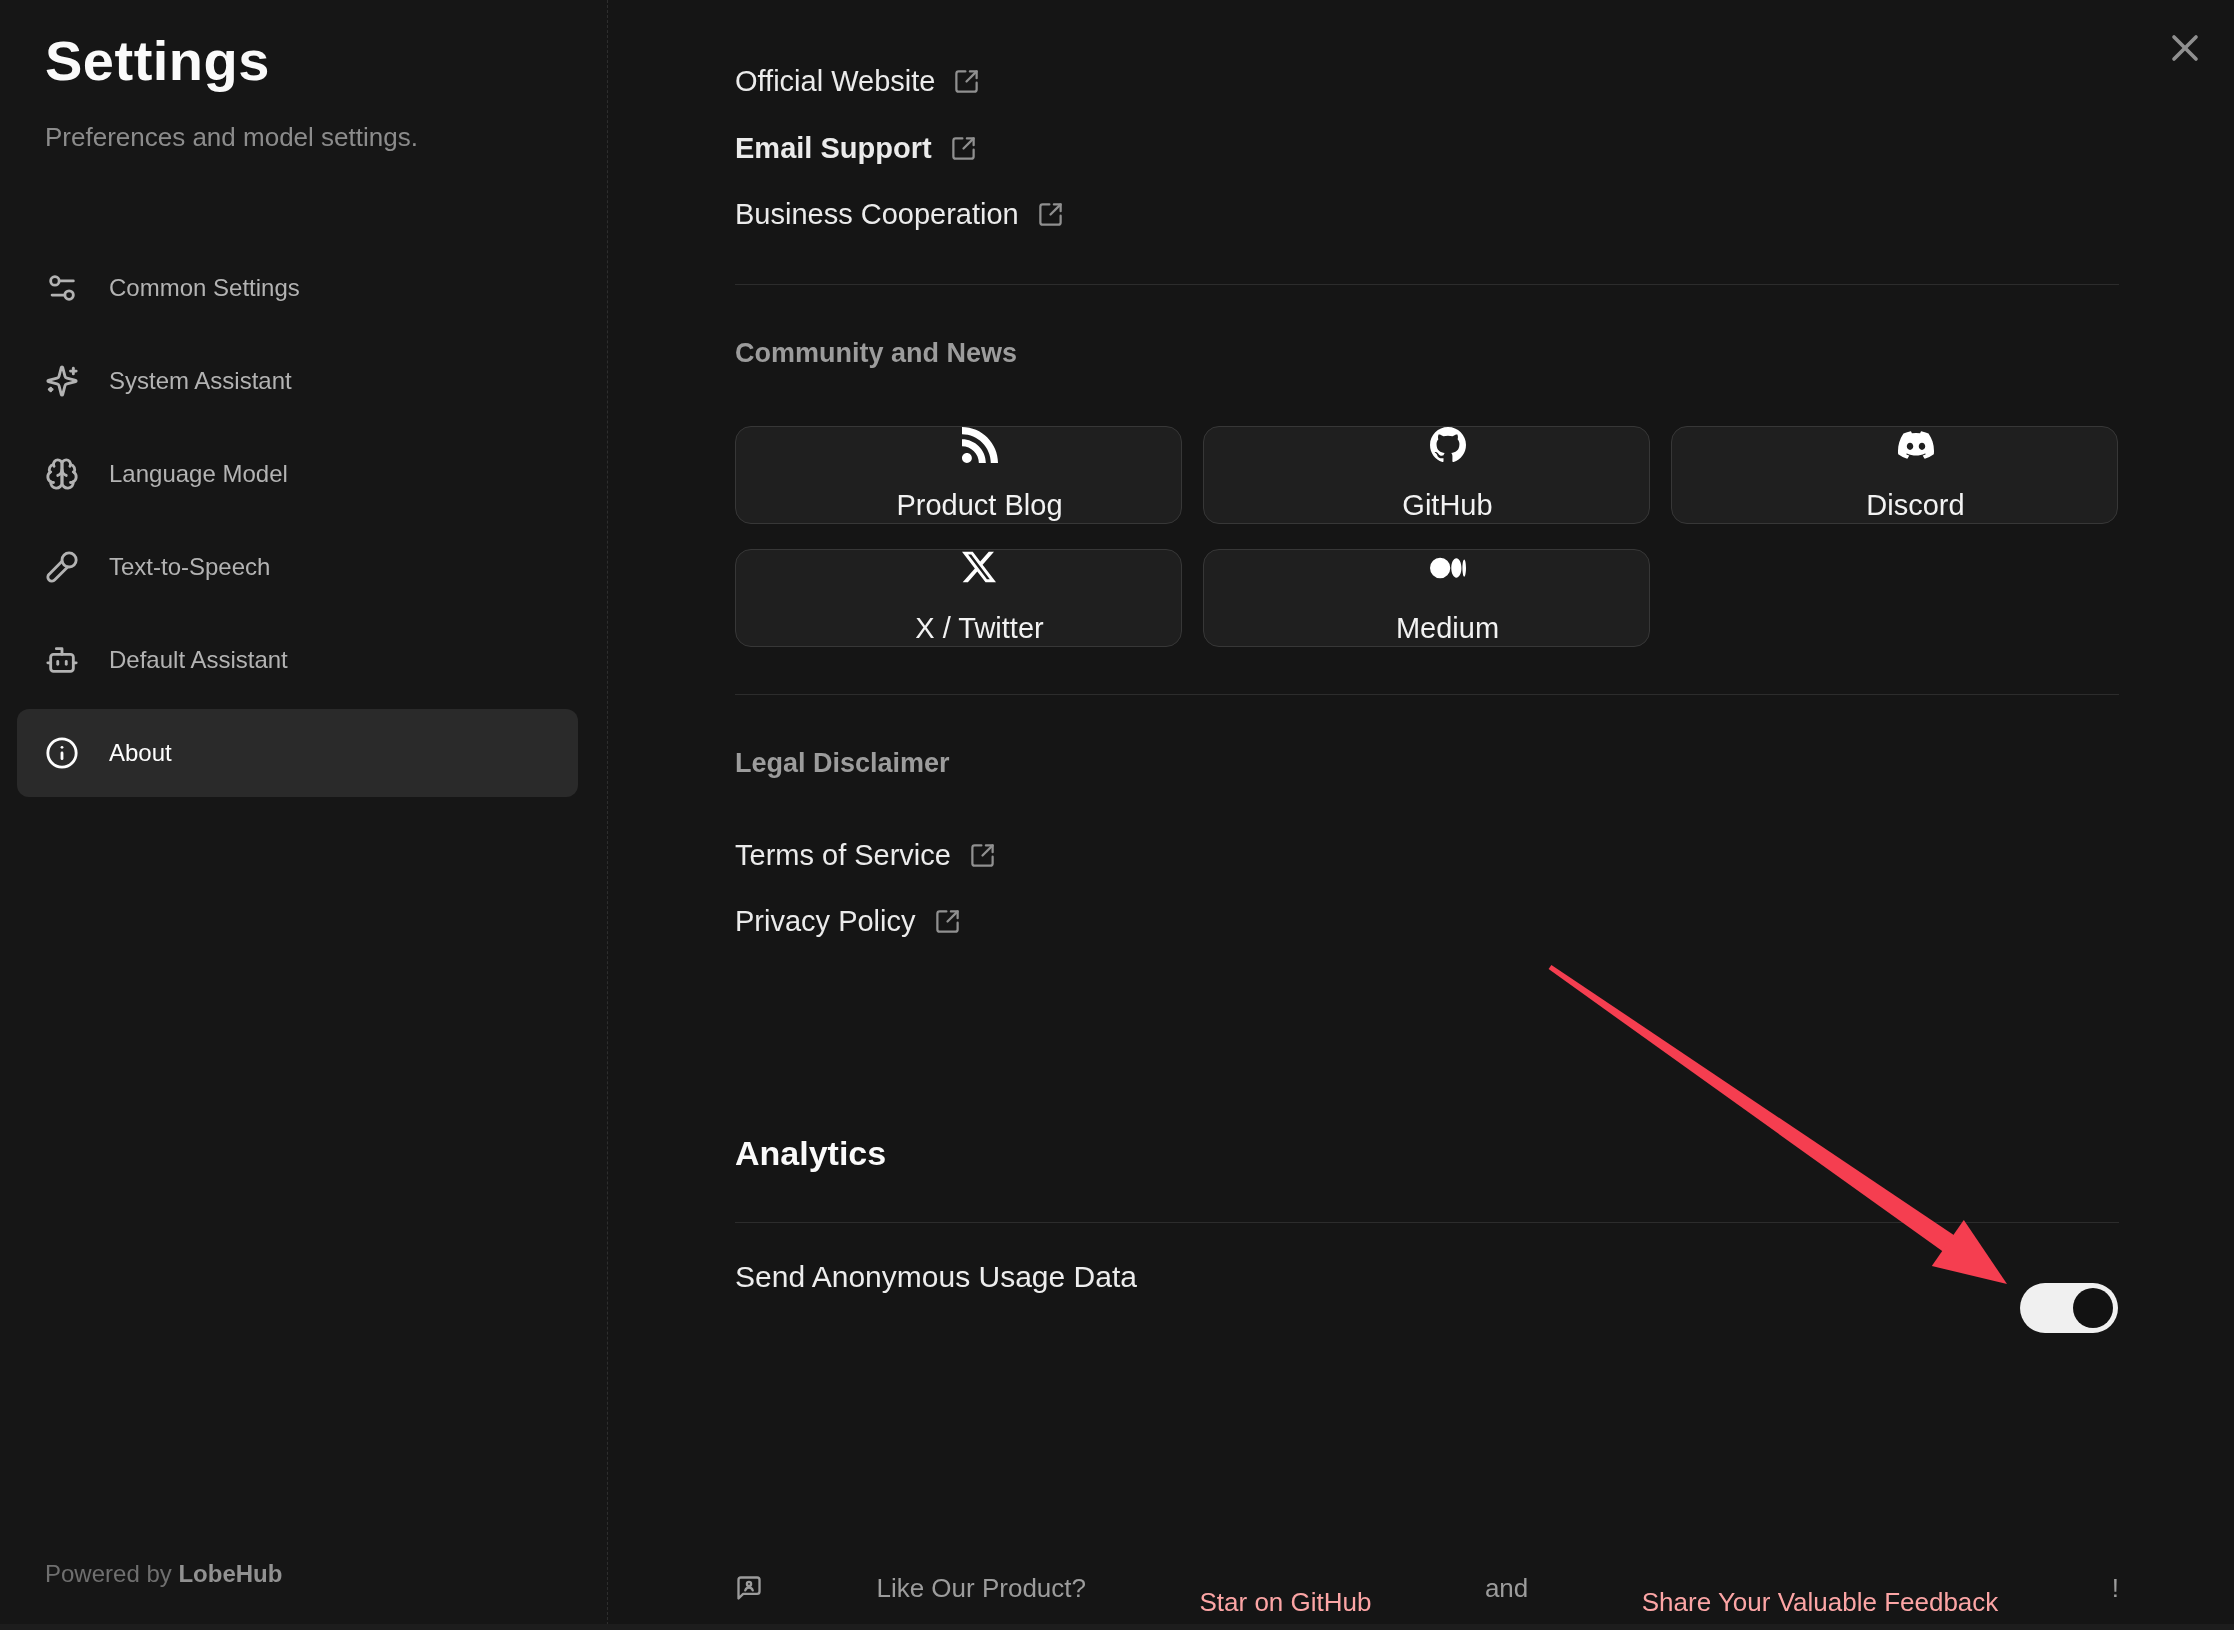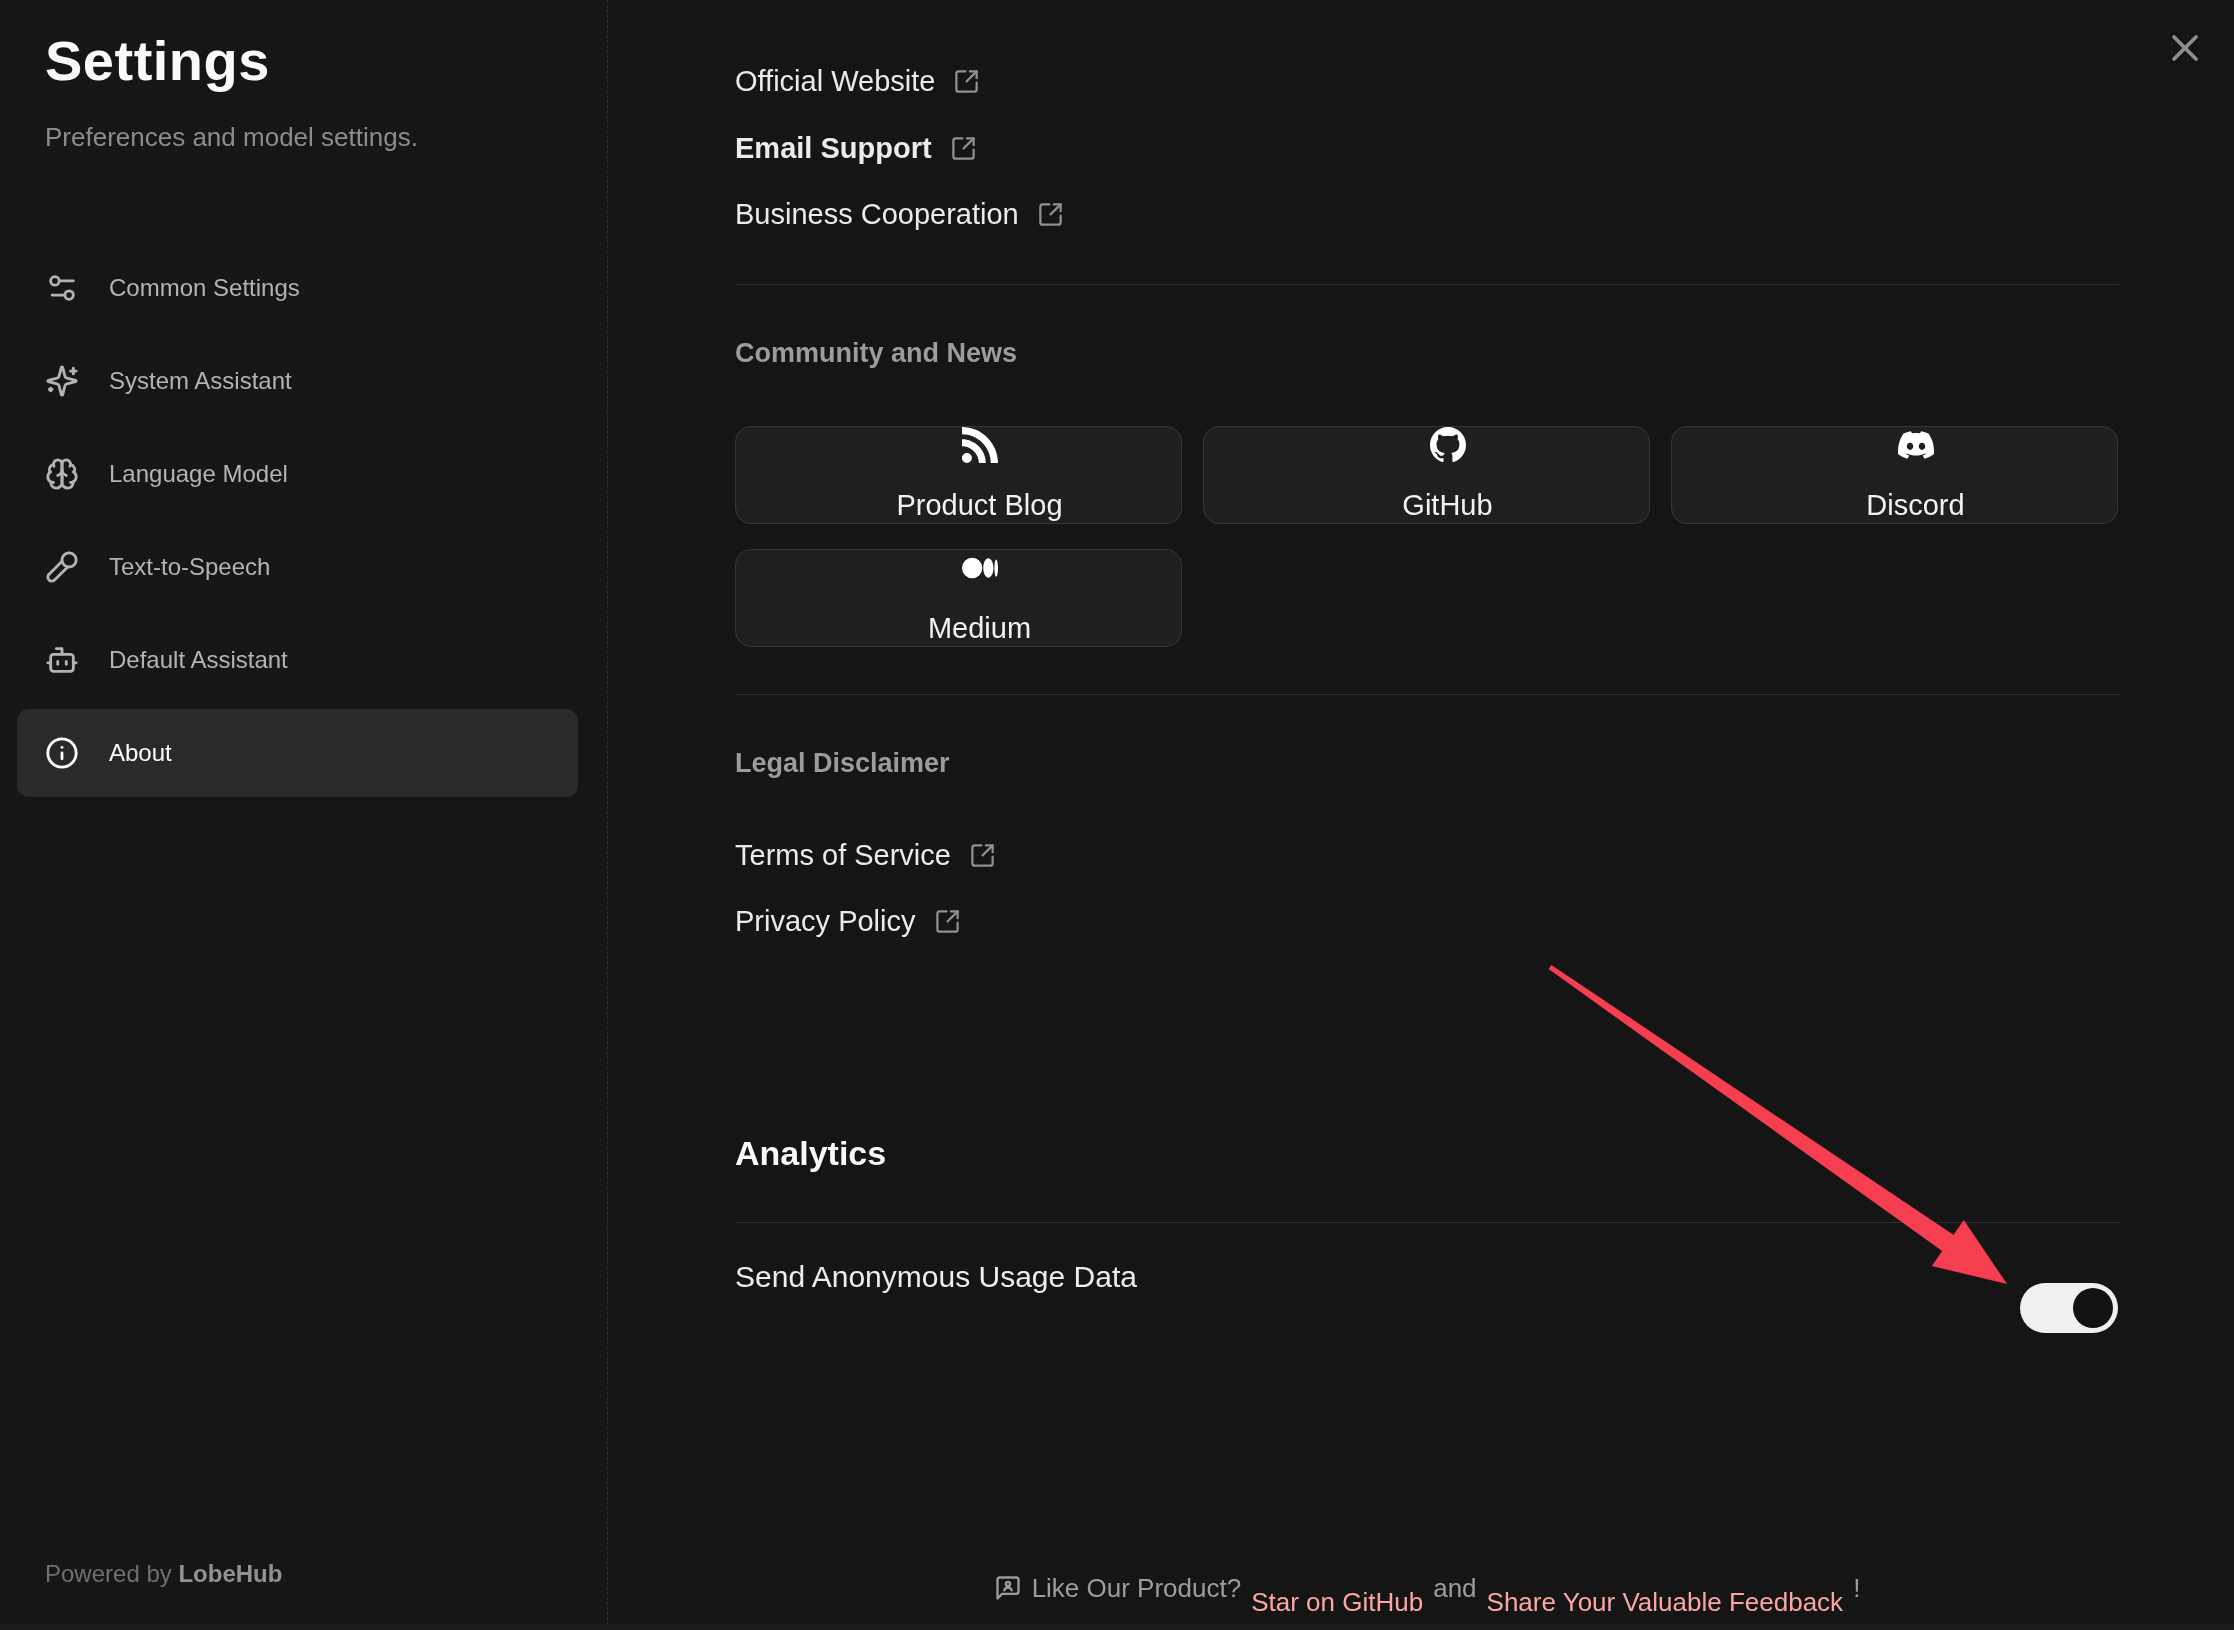--- a/index.html
+++ b/index.html
@@ -39,21 +39,21 @@
   .community-btn .bico{width:36px;height:36px;flex:0 0 36px;color:#ffffff;}
 
   .analytics-title{position:absolute;left:0;top:1134px;font-size:34px;font-weight:700;color:#fafafa;}
   .setting-label{position:absolute;left:0;top:1260px;font-size:30px;color:#ededed;}
   .setting-desc{position:absolute;left:0;top:1310px;font-size:27px;color:#969696;}
 
   .toggle{position:absolute;left:1285px;top:1283px;width:98px;height:50px;border-radius:25px;
     background:#f0f0f0;cursor:pointer;}
   .toggle .knob{position:absolute;right:5px;top:5px;width:40px;height:40px;border-radius:50%;background:#121212;}
 
-  .main-footer{position:absolute;left:0;top:1558px;width:1384px;display:flex;justify-content:center;
+  .main-footer{position:absolute;left:0;top:1558px;width:1384px;display:flex;justify-content:space-between;
     align-items:center;gap:10px;font-size:26px;color:#9c9c9c;}
   .main-footer .blue{color:#fca5a5;cursor:pointer;margin-top:29px;}
   .main-footer .fico{width:28px;height:28px;color:#9c9c9c;}
 
   .arrow-overlay{position:absolute;left:0;top:0;width:2234px;height:1630px;pointer-events:none;}
   .bottom-edge{position:absolute;left:0;bottom:0;width:2234px;height:6px;background:#1d1d1d;}
 </style>
 </head>
 <body>
 
@@ -211,20 +211,28 @@
       <div class="community-btn">
         <span class="bico">
           <svg viewBox="0 0 24 24" width="36" height="36" fill="currentColor">
               <path d="M20.317 4.37a19.79 19.79 0 0 0-4.885-1.515.074.074 0 0 0-.079.037c-.21.375-.444.864-.608 1.25a18.27 18.27 0 0 0-5.487 0 12.64 12.64 0 0 0-.617-1.25.077.077 0 0 0-.079-.037A19.736 19.736 0 0 0 3.677 4.37a.07.07 0 0 0-.032.027C.533 9.046-.32 13.58.099 18.057a.082.082 0 0 0 .031.057 19.9 19.9 0 0 0 5.993 3.03.078.078 0 0 0 .084-.028c.462-.63.874-1.295 1.226-1.994a.076.076 0 0 0-.041-.106 13.107 13.107 0 0 1-1.872-.892.077.077 0 0 1-.008-.128 10.2 10.2 0 0 0 .372-.292.074.074 0 0 1 .077-.01c3.928 1.793 8.18 1.793 12.062 0a.074.074 0 0 1 .078.01c.12.098.246.198.373.292a.077.077 0 0 1-.006.127 12.299 12.299 0 0 1-1.873.892.077.077 0 0 0-.041.107c.36.698.772 1.362 1.225 1.993a.076.076 0 0 0 .084.028 19.839 19.839 0 0 0 6.002-3.03.077.077 0 0 0 .032-.054c.5-5.177-.838-9.674-3.549-13.66a.061.061 0 0 0-.031-.03zM8.02 15.33c-1.183 0-2.157-1.085-2.157-2.419 0-1.333.956-2.419 2.157-2.419 1.21 0 2.176 1.096 2.157 2.42 0 1.333-.956 2.418-2.157 2.418zm7.975 0c-1.183 0-2.157-1.085-2.157-2.419 0-1.333.955-2.419 2.157-2.419 1.21 0 2.176 1.096 2.157 2.42 0 1.333-.946 2.418-2.157 2.418z"></path>
             </svg>
         </span>
         <span>Discord</span>
       </div>
       <div class="community-btn">
         <span class="bico">
+          <svg viewBox="0 0 24 24" width="34" height="34" fill="currentColor">
+              <path d="M18.901 1.153h3.68l-8.04 9.19L24 22.846h-7.406l-5.8-7.584-6.638 7.584H.474l8.6-9.83L0 1.154h7.594l5.243 6.932ZM17.61 20.644h2.039L6.486 3.24H4.298Z"></path>
+            </svg>
+        </span>
+        <span>X / Twitter</span>
+      </div>
+      <div class="community-btn">
+        <span class="bico">
           <svg viewBox="0 0 24 24" width="36" height="36" fill="currentColor">
               <path d="M13.54 12a6.8 6.8 0 0 1-6.77 6.82A6.8 6.8 0 0 1 0 12a6.8 6.8 0 0 1 6.77-6.82A6.8 6.8 0 0 1 13.54 12zm7.42 0c0 3.54-1.51 6.42-3.38 6.42-1.87 0-3.39-2.88-3.39-6.42s1.52-6.42 3.39-6.42 3.38 2.88 3.38 6.42M24 12c0 3.17-.53 5.75-1.19 5.75-.66 0-1.19-2.58-1.19-5.75s.53-5.75 1.19-5.75S24 8.83 24 12z"></path>
             </svg>
         </span>
         <span>Medium</span>
       </div>
     </div>
 
     <div class="divider" style="top:694px;"></div>
 

